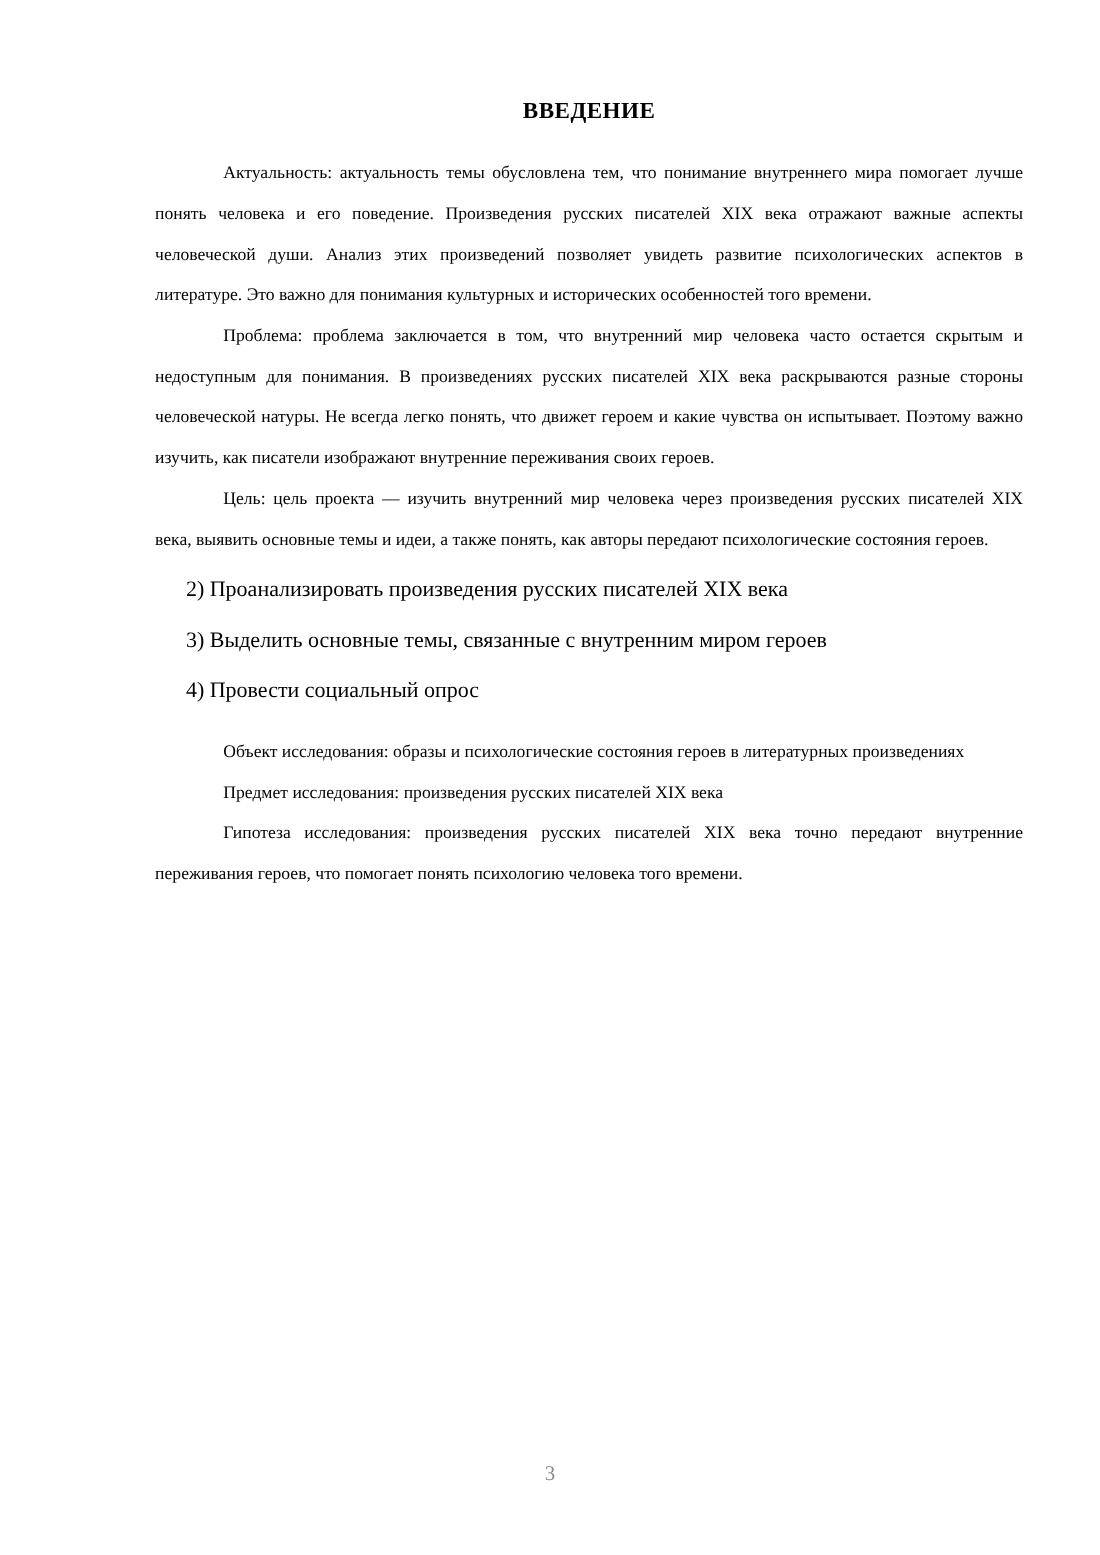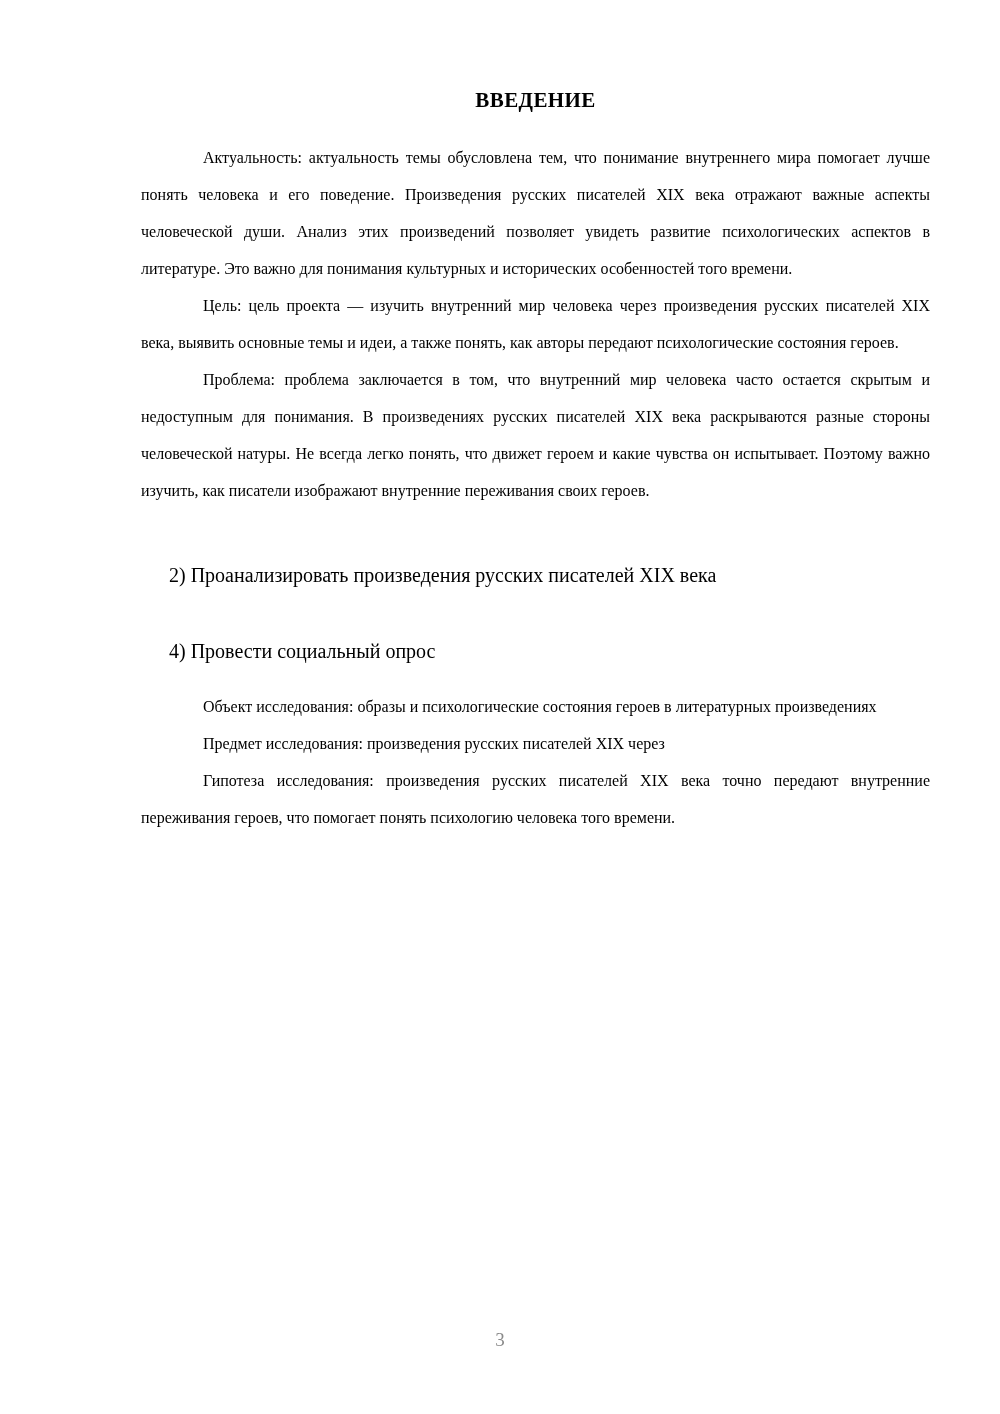--- a/index.html
+++ b/index.html
@@ -58,21 +58,20 @@
   .task-item {
     font-size: 20px;
     line-height: 37px;
     text-align: justify;
     text-justify: inter-word;
     text-indent: 28px;
     margin: 0 0 9px 0;
   }
   .task-item.single {
     text-align: left;
-    margin-top: 39px;
   }
   .spacer-sm { height: 9px; }
   .page-number {
     position: absolute;
     left: 0;
     right: 0;
     top: 1330px;
     text-align: center;
     font-size: 19px;
     color: #8a8a8a;
@@ -83,37 +82,38 @@
 <body>
 
 <div class="page">
 
   <div class="content">
 
     <h1 class="doc-heading">ВВЕДЕНИЕ</h1>
 
     <p class="para">Актуальность: актуальность темы обусловлена тем, что понимание внутреннего мира помогает лучше понять человека и его поведение. Произведения русских писателей XIX века отражают важные аспекты человеческой души. Анализ этих произведений позволяет увидеть развитие психологических аспектов в литературе. Это важно для понимания культурных и исторических особенностей того времени.</p>
 
+    <p class="para">Проблема: проблема заключается в том, что внутренний мир человека часто остается скрытым и недоступным для понимания. В произведениях русских писателей XIX века раскрываются разные стороны человеческой натуры. Не всегда легко понять, что движет героем и какие чувства он испытывает. Поэтому важно изучить, как писатели изображают внутренние переживания своих героев.</p>
+
     <p class="para">Цель: цель проекта — изучить внутренний мир человека через произведения русских писателей XIX века, выявить основные темы и идеи, а также понять, как авторы передают психологические состояния героев.</p>
-
-    <p class="para">Проблема: проблема заключается в том, что внутренний мир человека часто остается скрытым и недоступным для понимания. В произведениях русских писателей XIX века раскрываются разные стороны человеческой натуры. Не всегда легко понять, что движет героем и какие чувства он испытывает. Поэтому важно изучить, как писатели изображают внутренние переживания своих героев.</p>
 
 
     <div class="spacer-sm"></div>
 
     <ul class="task-list">
       <li class="task-item single">2) Проанализировать произведения русских писателей XIX века</li>
+      <li class="task-item single">3) Выделить основные темы, связанные с внутренним миром героев</li>
       <li class="task-item single">4) Провести социальный опрос</li>
     </ul>
 
     <div class="spacer-sm"></div>
 
     <p class="para">Объект исследования: образы и психологические состояния героев в литературных произведениях</p>
 
-    <p class="para">Предмет исследования: произведения русских писателей XIX через</p>
+    <p class="para">Предмет исследования: произведения русских писателей XIX века</p>
 
     <p class="para">Гипотеза исследования: произведения русских писателей XIX века точно передают внутренние переживания героев, что помогает понять психологию человека того времени.</p>
 
   </div>
 
   <div class="page-number">3</div>
 
 </div>
 
 </body></html>

